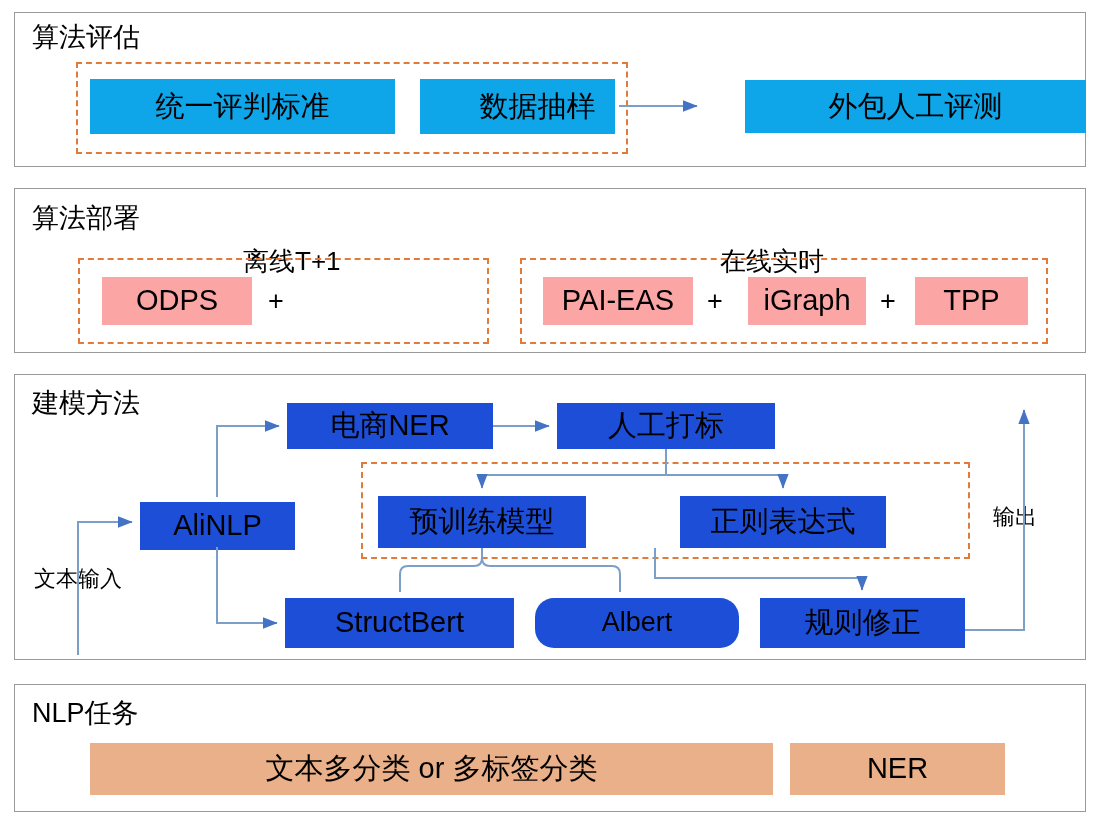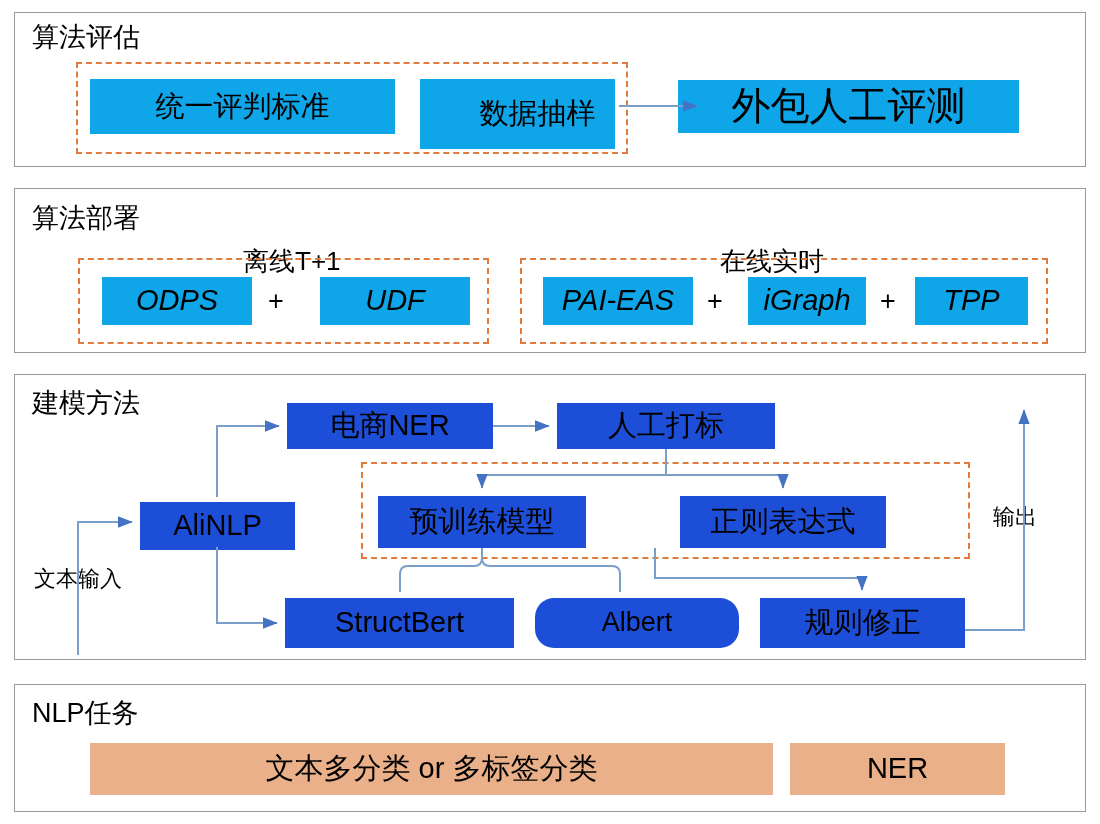--- a/index.html
+++ b/index.html
@@ -46,21 +46,21 @@
     display:flex;
     align-items:center;
     justify-content:center;
     box-sizing:border-box;
     color:#000000;
     text-align:center;
     line-height:1.1;
     white-space:nowrap;
   }
   .node.blue{background:#0ea5e9;}
-  .node.yellow{background:#0ea5e9;font-style:italic;}
+  .node.yellow{background:#fca5a5;}
   .node.green{background:#1d4ed8;}
   .node.orange{background:#EAB089;}
   .plus{
     position:absolute;
     font-size:27px;
     color:#000000;
     line-height:1;
   }
   .label{
     position:absolute;
@@ -83,39 +83,38 @@
 <div id="canvas">
 
   <div class="panel" style="left:14px;top:12px;width:1072px;height:155px;"></div>
 
   <div class="panel-title" style="left:32px;top:24px;">算法评估</div>
 
   <div class="dashed" style="left:76px;top:62px;width:552px;height:92px;"></div>
 
   <div class="node blue" style="left:90px;top:79px;width:305px;height:55px;font-size:29px;">统一评判标准</div>
 
-  <div class="node blue" style="left:420px;top:79px;width:195px;height:70px;font-size:29px;padding-left:40px;">数据抽样</div>
-
-  <div class="node blue" style="left:678px;top:80px;width:341px;height:53px;font-size:39px;">外包人工评测</div>
+  <div class="node blue" style="left:420px;top:79px;width:195px;height:55px;font-size:29px;padding-left:40px;">数据抽样</div>
+
+  <div class="node blue" style="left:745px;top:80px;width:341px;height:53px;font-size:29px;">外包人工评测</div>
 
   <div class="panel" style="left:14px;top:188px;width:1072px;height:165px;"></div>
 
   <div class="panel-title" style="left:32px;top:205px;">算法部署</div>
 
   <div class="sub-title" style="left:243px;top:216px;">离线T+1</div>
 
   <div class="sub-title" style="left:720px;top:216px;">在线实时</div>
 
   <div class="dashed" style="left:78px;top:258px;width:411px;height:86px;"></div>
 
   <div class="node yellow" style="left:102px;top:277px;width:150px;height:48px;font-size:29px;">ODPS</div>
 
   <div class="plus" style="left:268px;top:288px;">+</div>
 
-  <div class="node yellow" style="left:320px;top:277px;width:150px;height:48px;font-size:29px;">UDF</div>
 
   <div class="dashed" style="left:520px;top:258px;width:528px;height:86px;"></div>
 
   <div class="node yellow" style="left:543px;top:277px;width:150px;height:48px;font-size:29px;">PAI-EAS</div>
 
   <div class="plus" style="left:707px;top:288px;">+</div>
 
   <div class="node yellow" style="left:748px;top:277px;width:118px;height:48px;font-size:29px;">iGraph</div>
 
   <div class="plus" style="left:880px;top:288px;">+</div>

